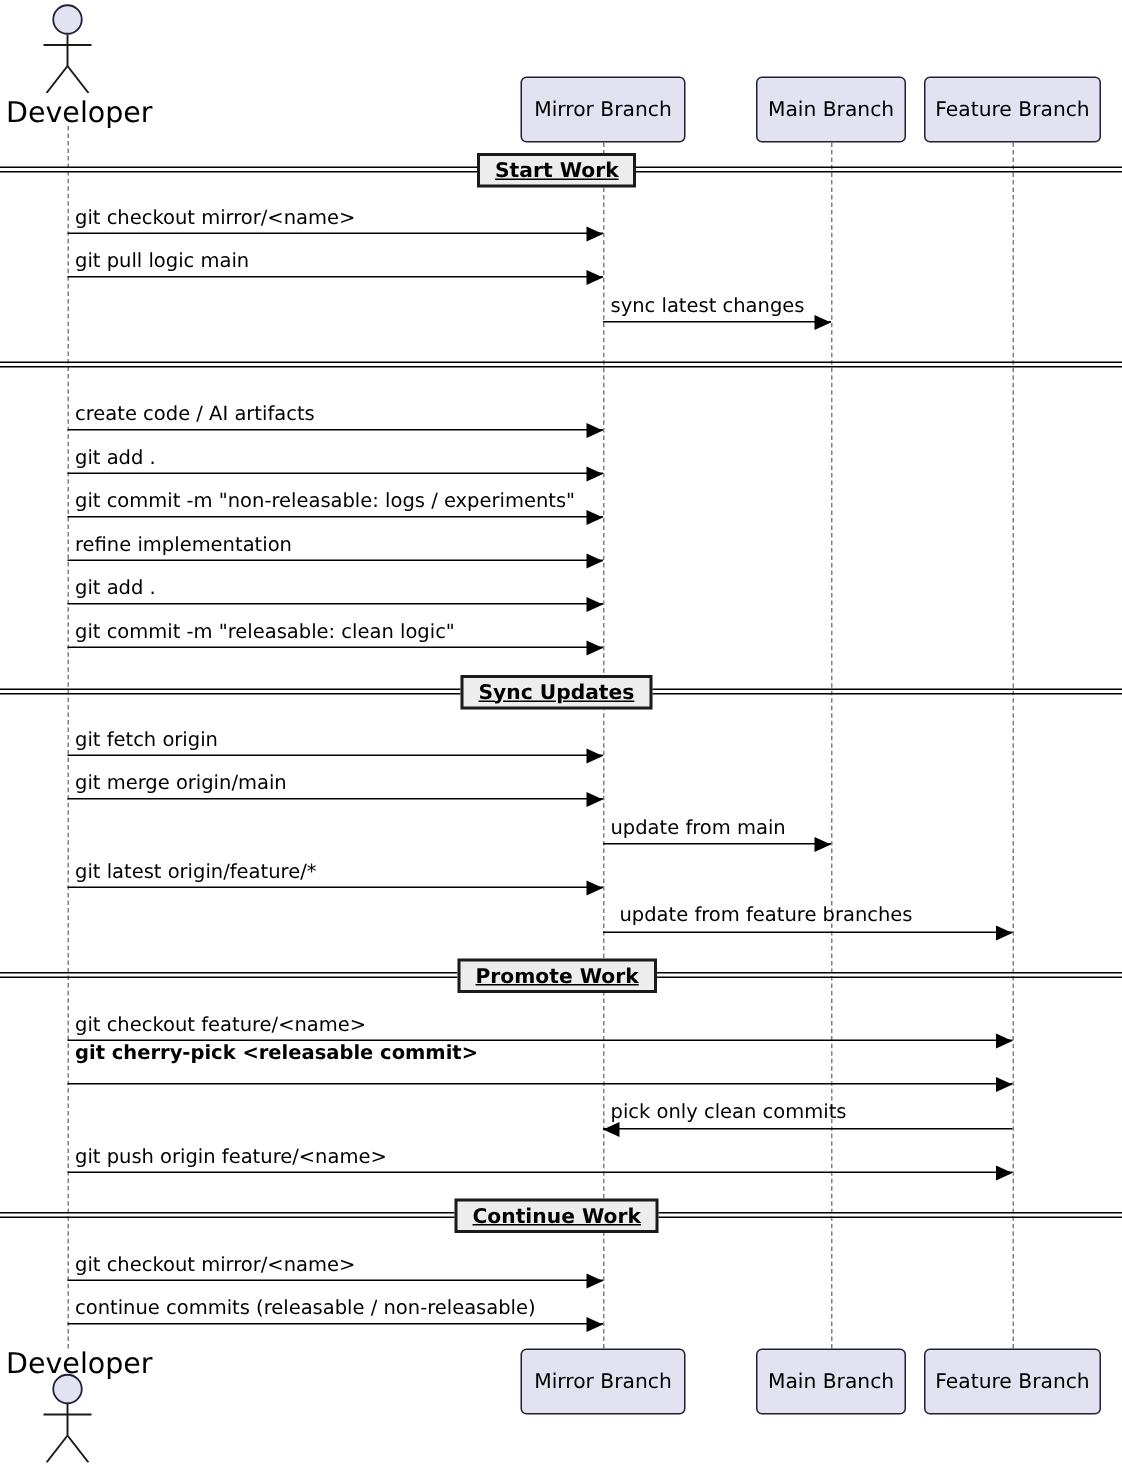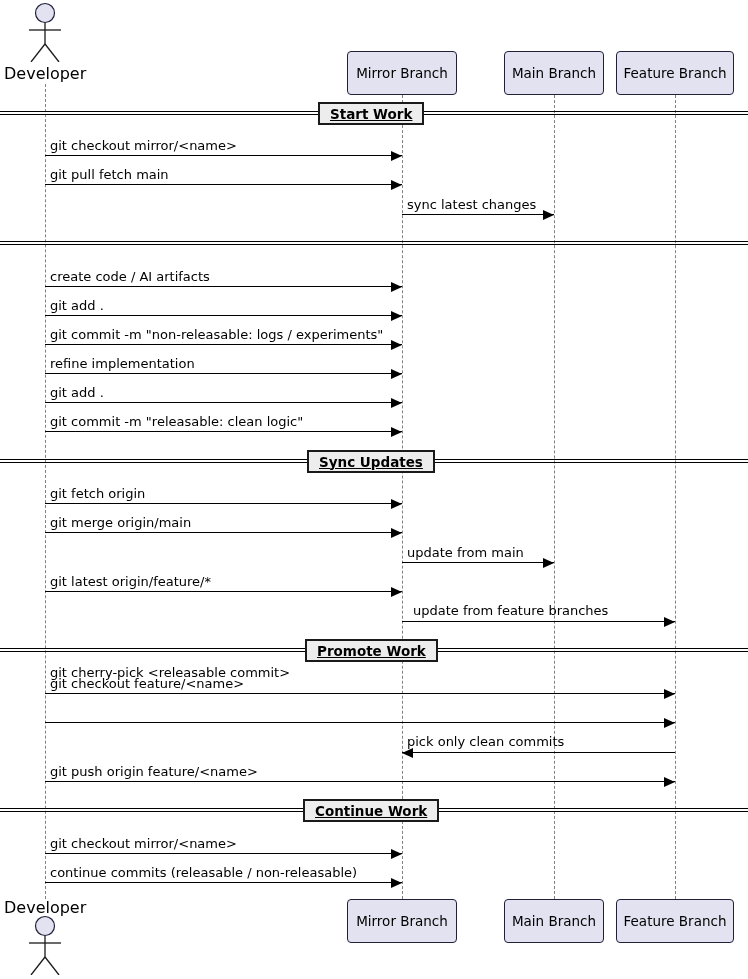--- a/index.html
+++ b/index.html
@@ -41,21 +41,21 @@
     white-space: nowrap;
     padding: 0 9px;
     height: 44px;
   }
   .actor {
     position: absolute;
     width: 42px;
   }
   .actor-label {
     position: absolute;
-    font-size: 16px;
+    font-size: 19px;
     white-space: nowrap;
     color: #000000;
   }
   .divider-lines {
     position: absolute;
     left: 0;
     width: 748px;
     height: 4px;
     border-top: 1.4px solid #000000;
     border-bottom: 1.4px solid #000000;
@@ -135,21 +135,21 @@
     <div class="participant-box" style="width: 110px; left: 347px; top: 899px;">Mirror Branch</div>
     <div class="participant-box" style="width: 100px; left: 504px; top: 899px;">Main Branch</div>
     <div class="participant-box" style="width: 118px; left: 616px; top: 899px;">Feature Branch</div>
     <div class="divider-lines" style="top: 111px;"></div>
     <div class="divider-box" style="top: 102px; left: 318px; visibility: visible;">Start Work</div>
     <div class="msg-line" style="left: 45px; top: 155px; width: 357px;"></div>
     <div class="arrow-head right" style="top: 150.5px; left: 391px;"></div>
     <div class="msg-label" style="left: 50px; top: 139px;">git checkout mirror/&lt;name&gt;</div>
     <div class="msg-line" style="left: 45px; top: 184px; width: 357px;"></div>
     <div class="arrow-head right" style="top: 179.5px; left: 391px;"></div>
-    <div class="msg-label" style="left: 50px; top: 168px;">git pull fetch main</div>
+    <div class="msg-label" style="left: 50px; top: 168px;">git pull logic main</div>
     <div class="msg-line" style="left: 402px; top: 214px; width: 152px;"></div>
     <div class="arrow-head right" style="top: 209.5px; left: 543px;"></div>
     <div class="msg-label" style="left: 407px; top: 198px;">sync latest changes</div>
     <div class="divider-lines" style="top: 241px;"></div>
     <div class="msg-line" style="left: 45px; top: 286px; width: 357px;"></div>
     <div class="arrow-head right" style="top: 281.5px; left: 391px;"></div>
     <div class="msg-label" style="left: 50px; top: 270px;">create code / AI artifacts</div>
     <div class="msg-line" style="left: 45px; top: 315px; width: 357px;"></div>
     <div class="arrow-head right" style="top: 310.5px; left: 391px;"></div>
     <div class="msg-label" style="left: 50px; top: 299px;">git add .</div>
@@ -182,21 +182,21 @@
     <div class="msg-line" style="left: 402px; top: 621px; width: 273px;"></div>
     <div class="arrow-head right" style="top: 616.5px; left: 664px;"></div>
     <div class="msg-label" style="left: 413px; top: 604px;">update from feature branches</div>
     <div class="divider-lines" style="top: 648px;"></div>
     <div class="divider-box" style="top: 639px; left: 305px; visibility: visible;">Promote Work</div>
     <div class="msg-line" style="left: 45px; top: 693px; width: 630px;"></div>
     <div class="arrow-head right" style="top: 688.5px; left: 664px;"></div>
     <div class="msg-label" style="left: 50px; top: 677px;">git checkout feature/&lt;name&gt;</div>
     <div class="msg-line" style="left: 45px; top: 722px; width: 630px;"></div>
     <div class="arrow-head right" style="top: 717.5px; left: 664px;"></div>
-    <div class="msg-label" style="left: 50px; top: 666px;">git cherry-pick &lt;releasable commit&gt;</div>
+    <div class="msg-label" style="left: 50px; top: 696px; font-weight: bold;">git cherry-pick &lt;releasable commit&gt;</div>
     <div class="msg-line" style="left: 402px; top: 752px; width: 273px;"></div>
     <div class="arrow-head left" style="top: 747.5px; left: 402px;"></div>
     <div class="msg-label" style="left: 407px; top: 735px;">pick only clean commits</div>
     <div class="msg-line" style="left: 45px; top: 781px; width: 630px;"></div>
     <div class="arrow-head right" style="top: 776.5px; left: 664px;"></div>
     <div class="msg-label" style="left: 50px; top: 765px;">git push origin feature/&lt;name&gt;</div>
     <div class="divider-lines" style="top: 808px;"></div>
     <div class="divider-box" style="top: 799px; left: 303px; visibility: visible;">Continue Work</div>
     <div class="msg-line" style="left: 45px; top: 853px; width: 357px;"></div>
     <div class="arrow-head right" style="top: 848.5px; left: 391px;"></div>

